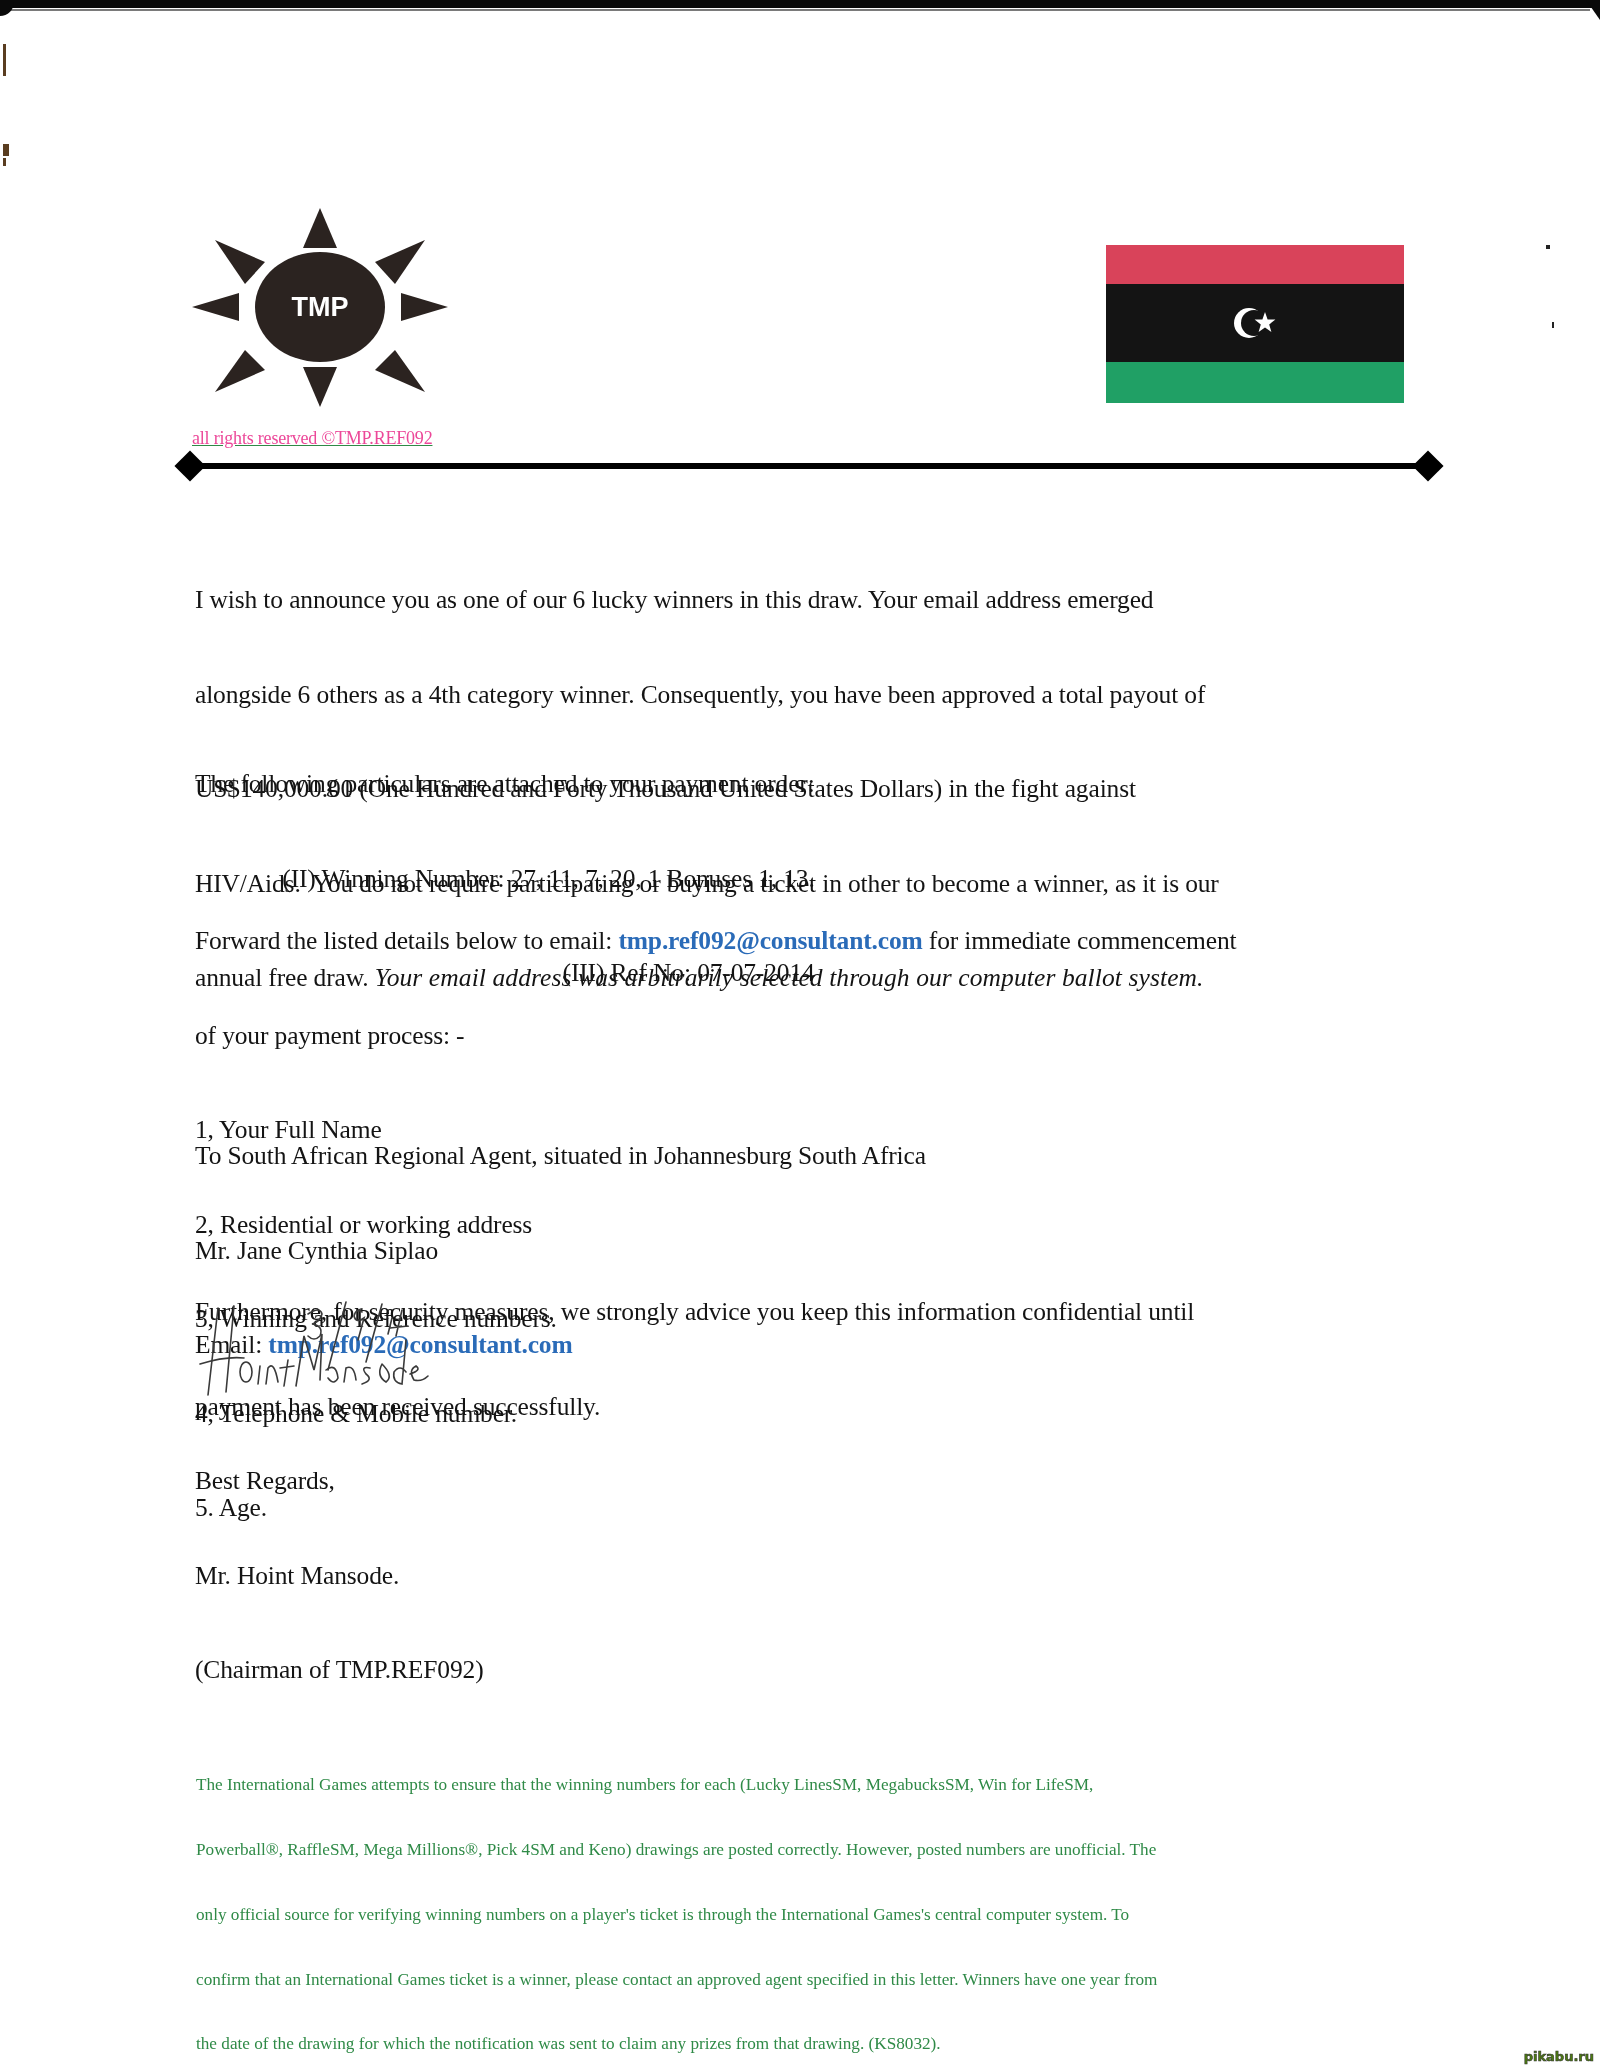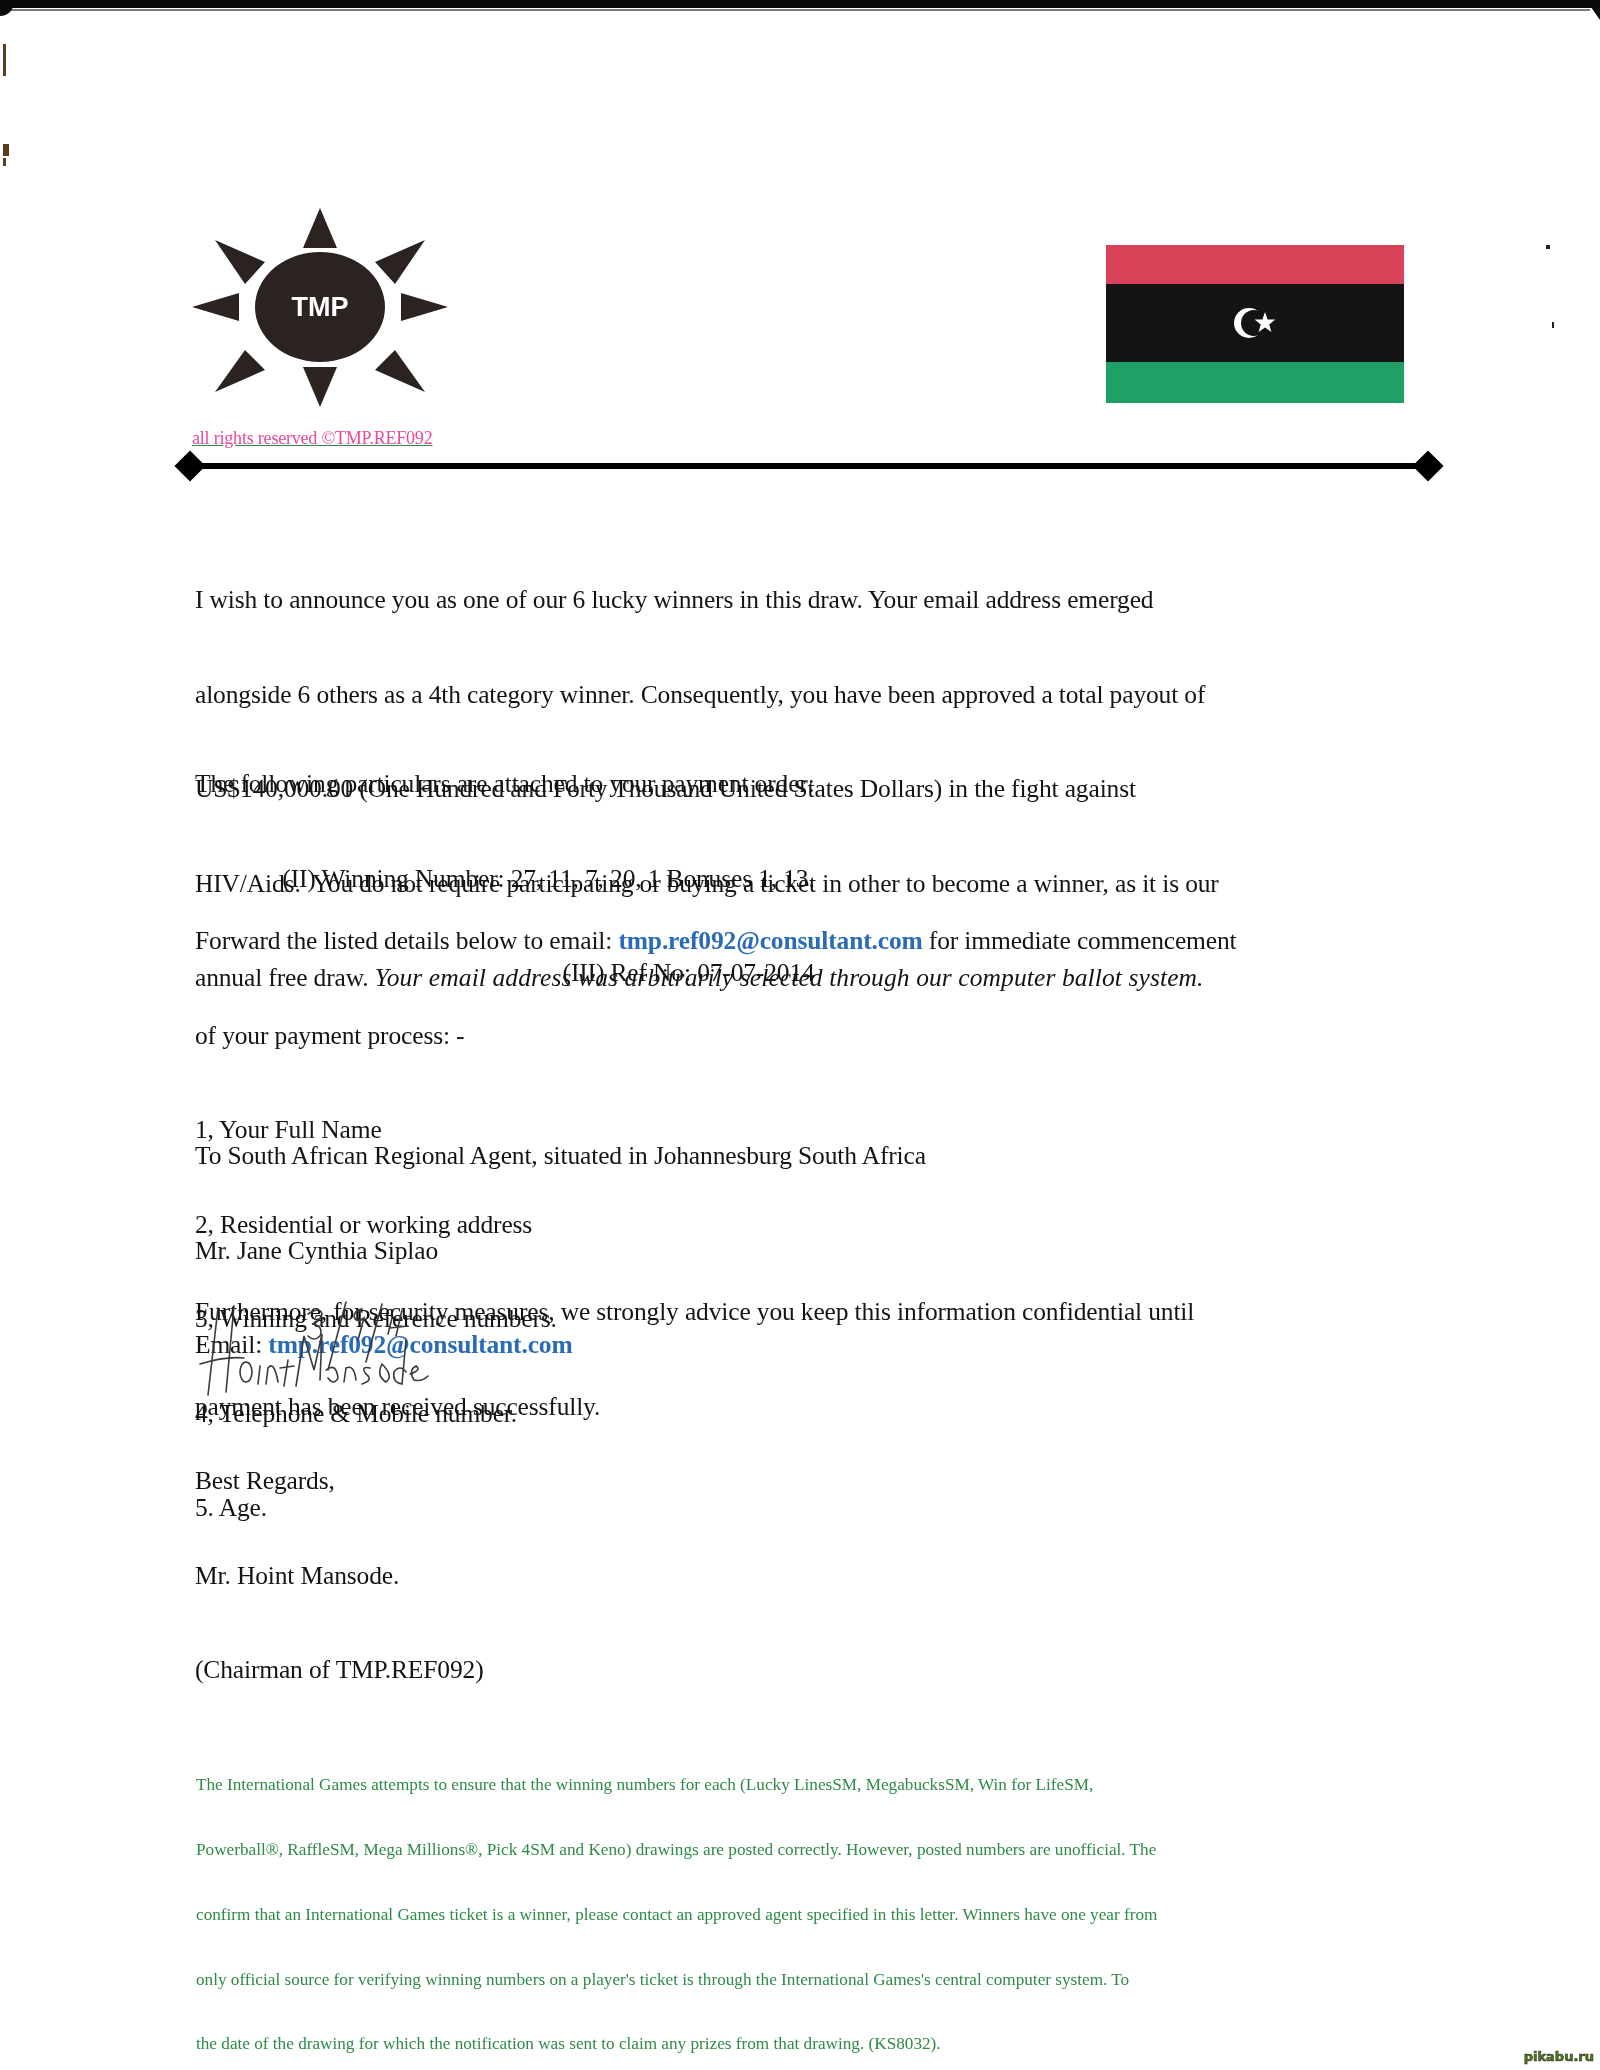--- a/index.html
+++ b/index.html
@@ -189,18 +189,18 @@
 
 <div class="body-text" style="top:1390px;margin-top:12px;">
   <span class="line">Best Regards,</span>
   <span class="line">Mr. Hoint Mansode.</span>
   <span class="line">(Chairman of TMP.REF092)</span>
 </div>
 
 <div class="footer">
   <div>The International Games attempts to ensure that the winning numbers for each (Lucky LinesSM, MegabucksSM, Win for LifeSM,</div>
   <div>Powerball®, RaffleSM, Mega Millions®, Pick 4SM and Keno) drawings are posted correctly. However, posted numbers are unofficial. The</div>
+  <div>only official source for verifying winning numbers on a player's ticket is through the International Games's central computer system. To</div>
   <div>confirm that an International Games ticket is a winner, please contact an approved agent specified in this letter. Winners have one year from</div>
-  <div>only official source for verifying winning numbers on a player's ticket is through the International Games's central computer system. To</div>
   <div>the date of the drawing for which the notification was sent to claim any prizes from that drawing. (KS8032).</div>
 </div>
 
 <div class="watermark">pikabu.ru</div>
 
 </body></html>

